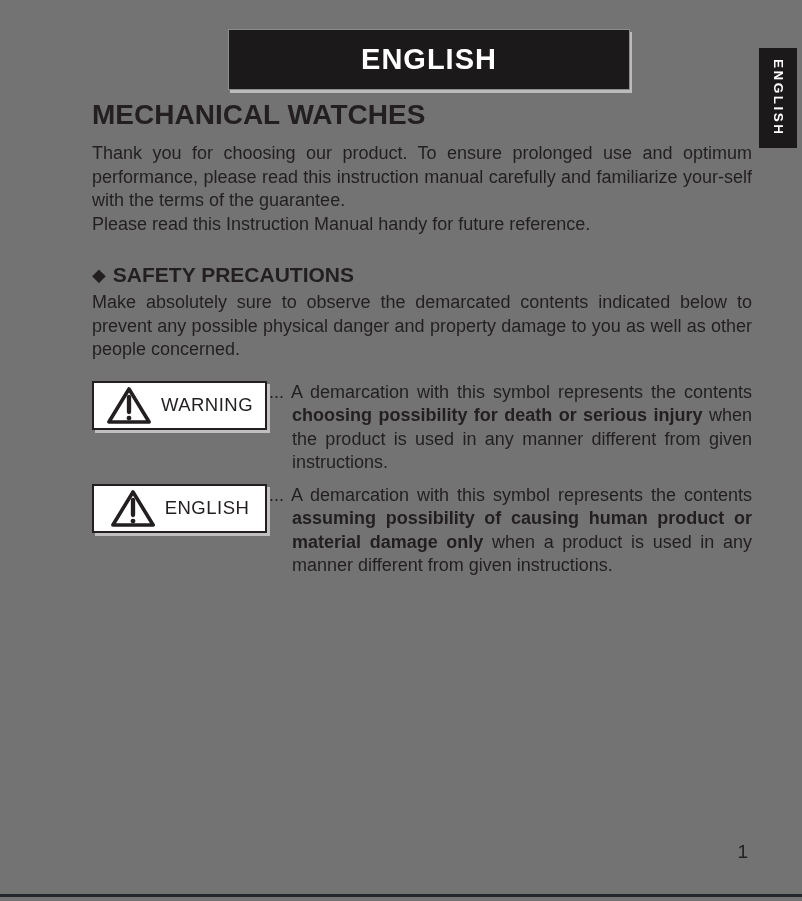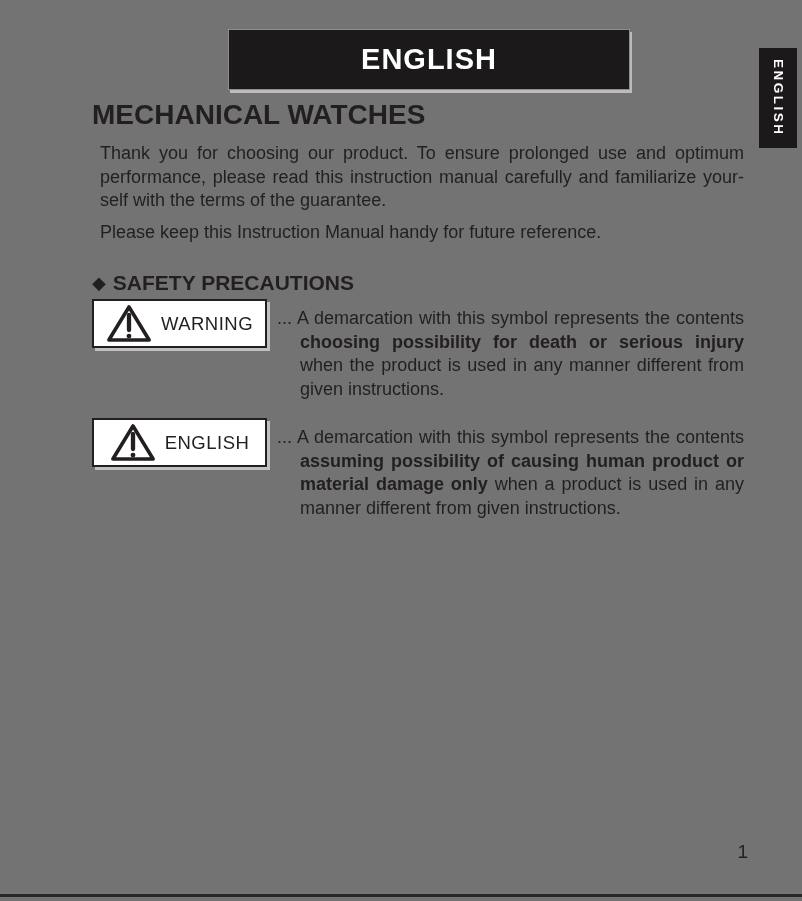--- a/index.html
+++ b/index.html
@@ -60,21 +60,21 @@
     font-weight: bold;
     letter-spacing: 0;
   }
   h2 {
     margin: 0 0 3px 0;
     font-size: 21px;
     line-height: 25px;
     font-weight: bold;
   }
   .body {
-    margin: 8px;
+    margin: 0;
     font-size: 18px;
     line-height: 23.5px;
   }
   .just { text-align: justify; }
   .keep-note { margin-bottom: 9px; }
   .safety-heading { margin: 26px 0 2px 0; }
   .diamond {
     display: inline-block;
     font-size: 18px;
     margin-right: 7px;
@@ -137,24 +137,25 @@
   <div class="side-tab">
     <span>ENGLISH</span>
   </div>
 
   <div class="content">
 
     <h1>MECHANICAL WATCHES</h1>
 
 
     <p class="body just">Thank you for choosing our product. To ensure prolonged use and optimum performance, please read this instruction manual carefully and familiarize your-self with the terms of the guarantee.</p>
-    <p class="body keep-note">Please keep this Instruction Manual handy for future reference.</p>
+    <p class="body keep-note">Please read this Instruction Manual handy for future reference.</p>
 
     <h2 class="safety-heading"><span class="diamond">◆</span><span>SAFETY PRECAUTIONS</span></h2>
 
+    <p class="body just safety-body">Make absolutely sure to observe the demarcated contents indicated below to prevent any possible physical danger and property damage to you as well as other people concerned.</p>
 
     <div class="sign-row">
       <div class="sign-box">
         <span>
           <svg width="46" height="41" viewBox="0 0 64 56">
             <polygon points="32,5 60,51 4,51" fill="none" stroke="#231f20" stroke-width="5" stroke-linejoin="round"></polygon>
             <line x1="32" y1="16" x2="32" y2="37" stroke="#231f20" stroke-width="6" stroke-linecap="round"></line>
             <circle cx="32" cy="45.5" r="3.4" fill="#231f20"></circle>
           </svg>
         </span>

